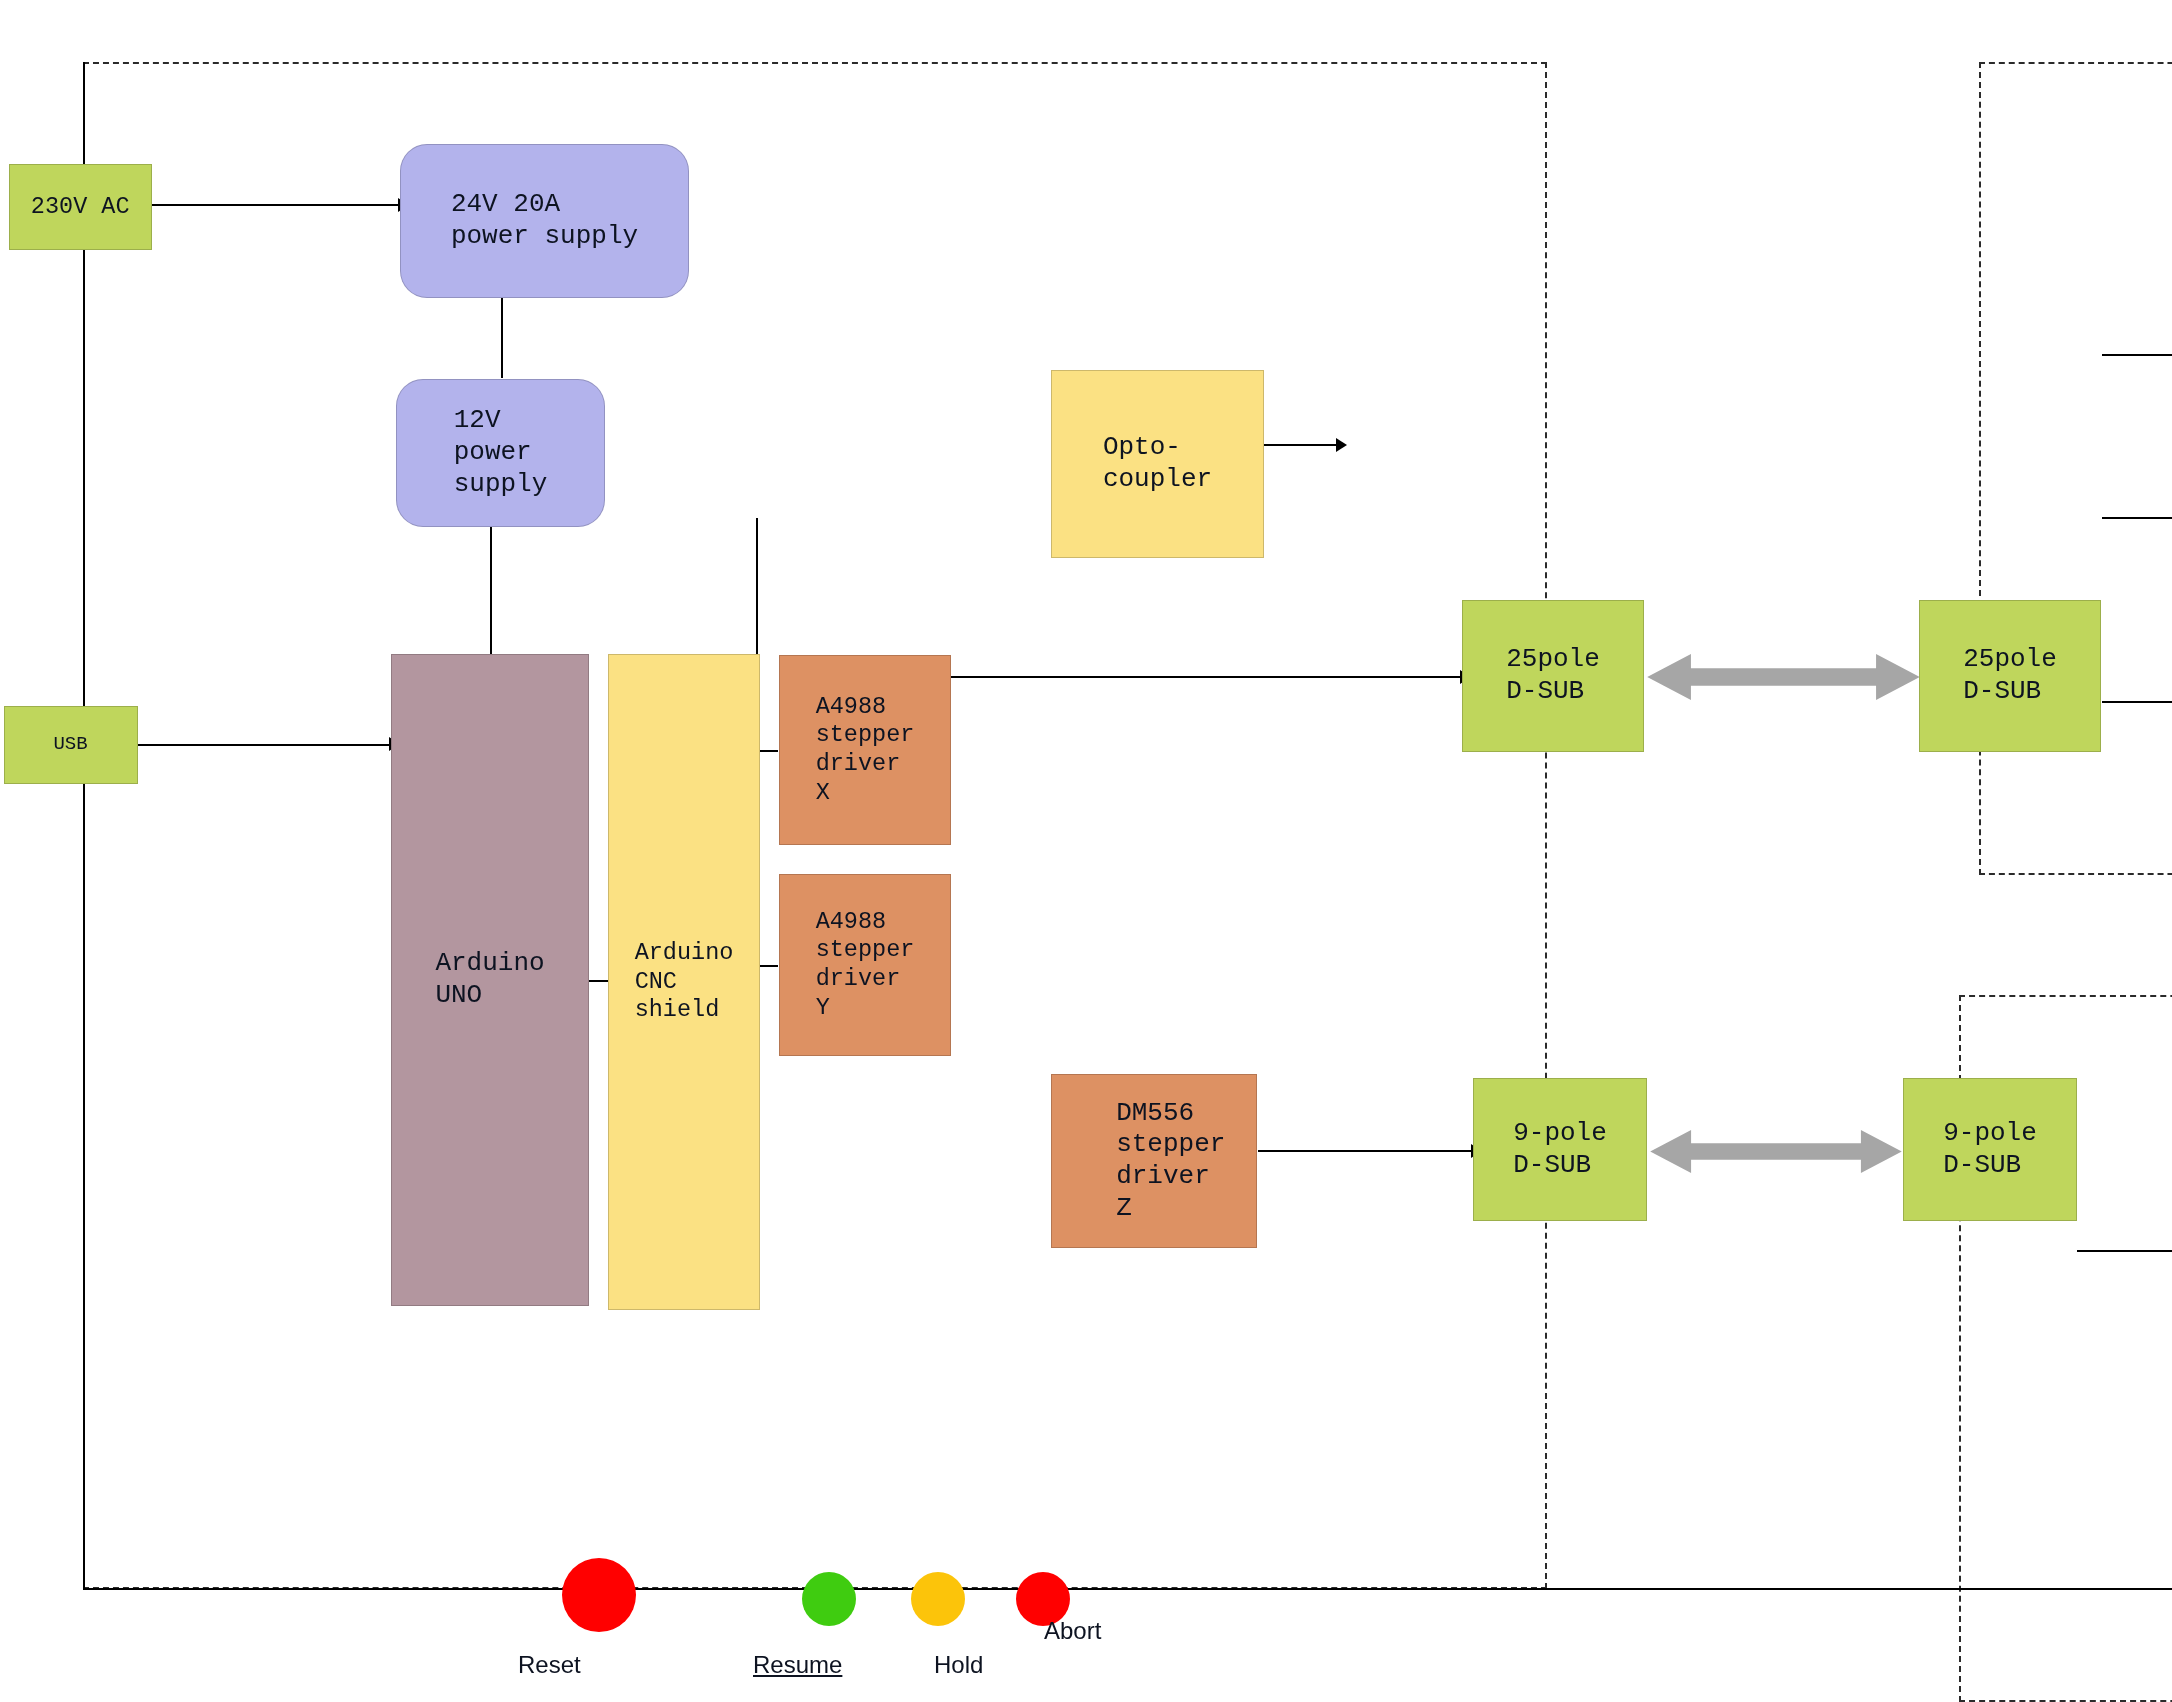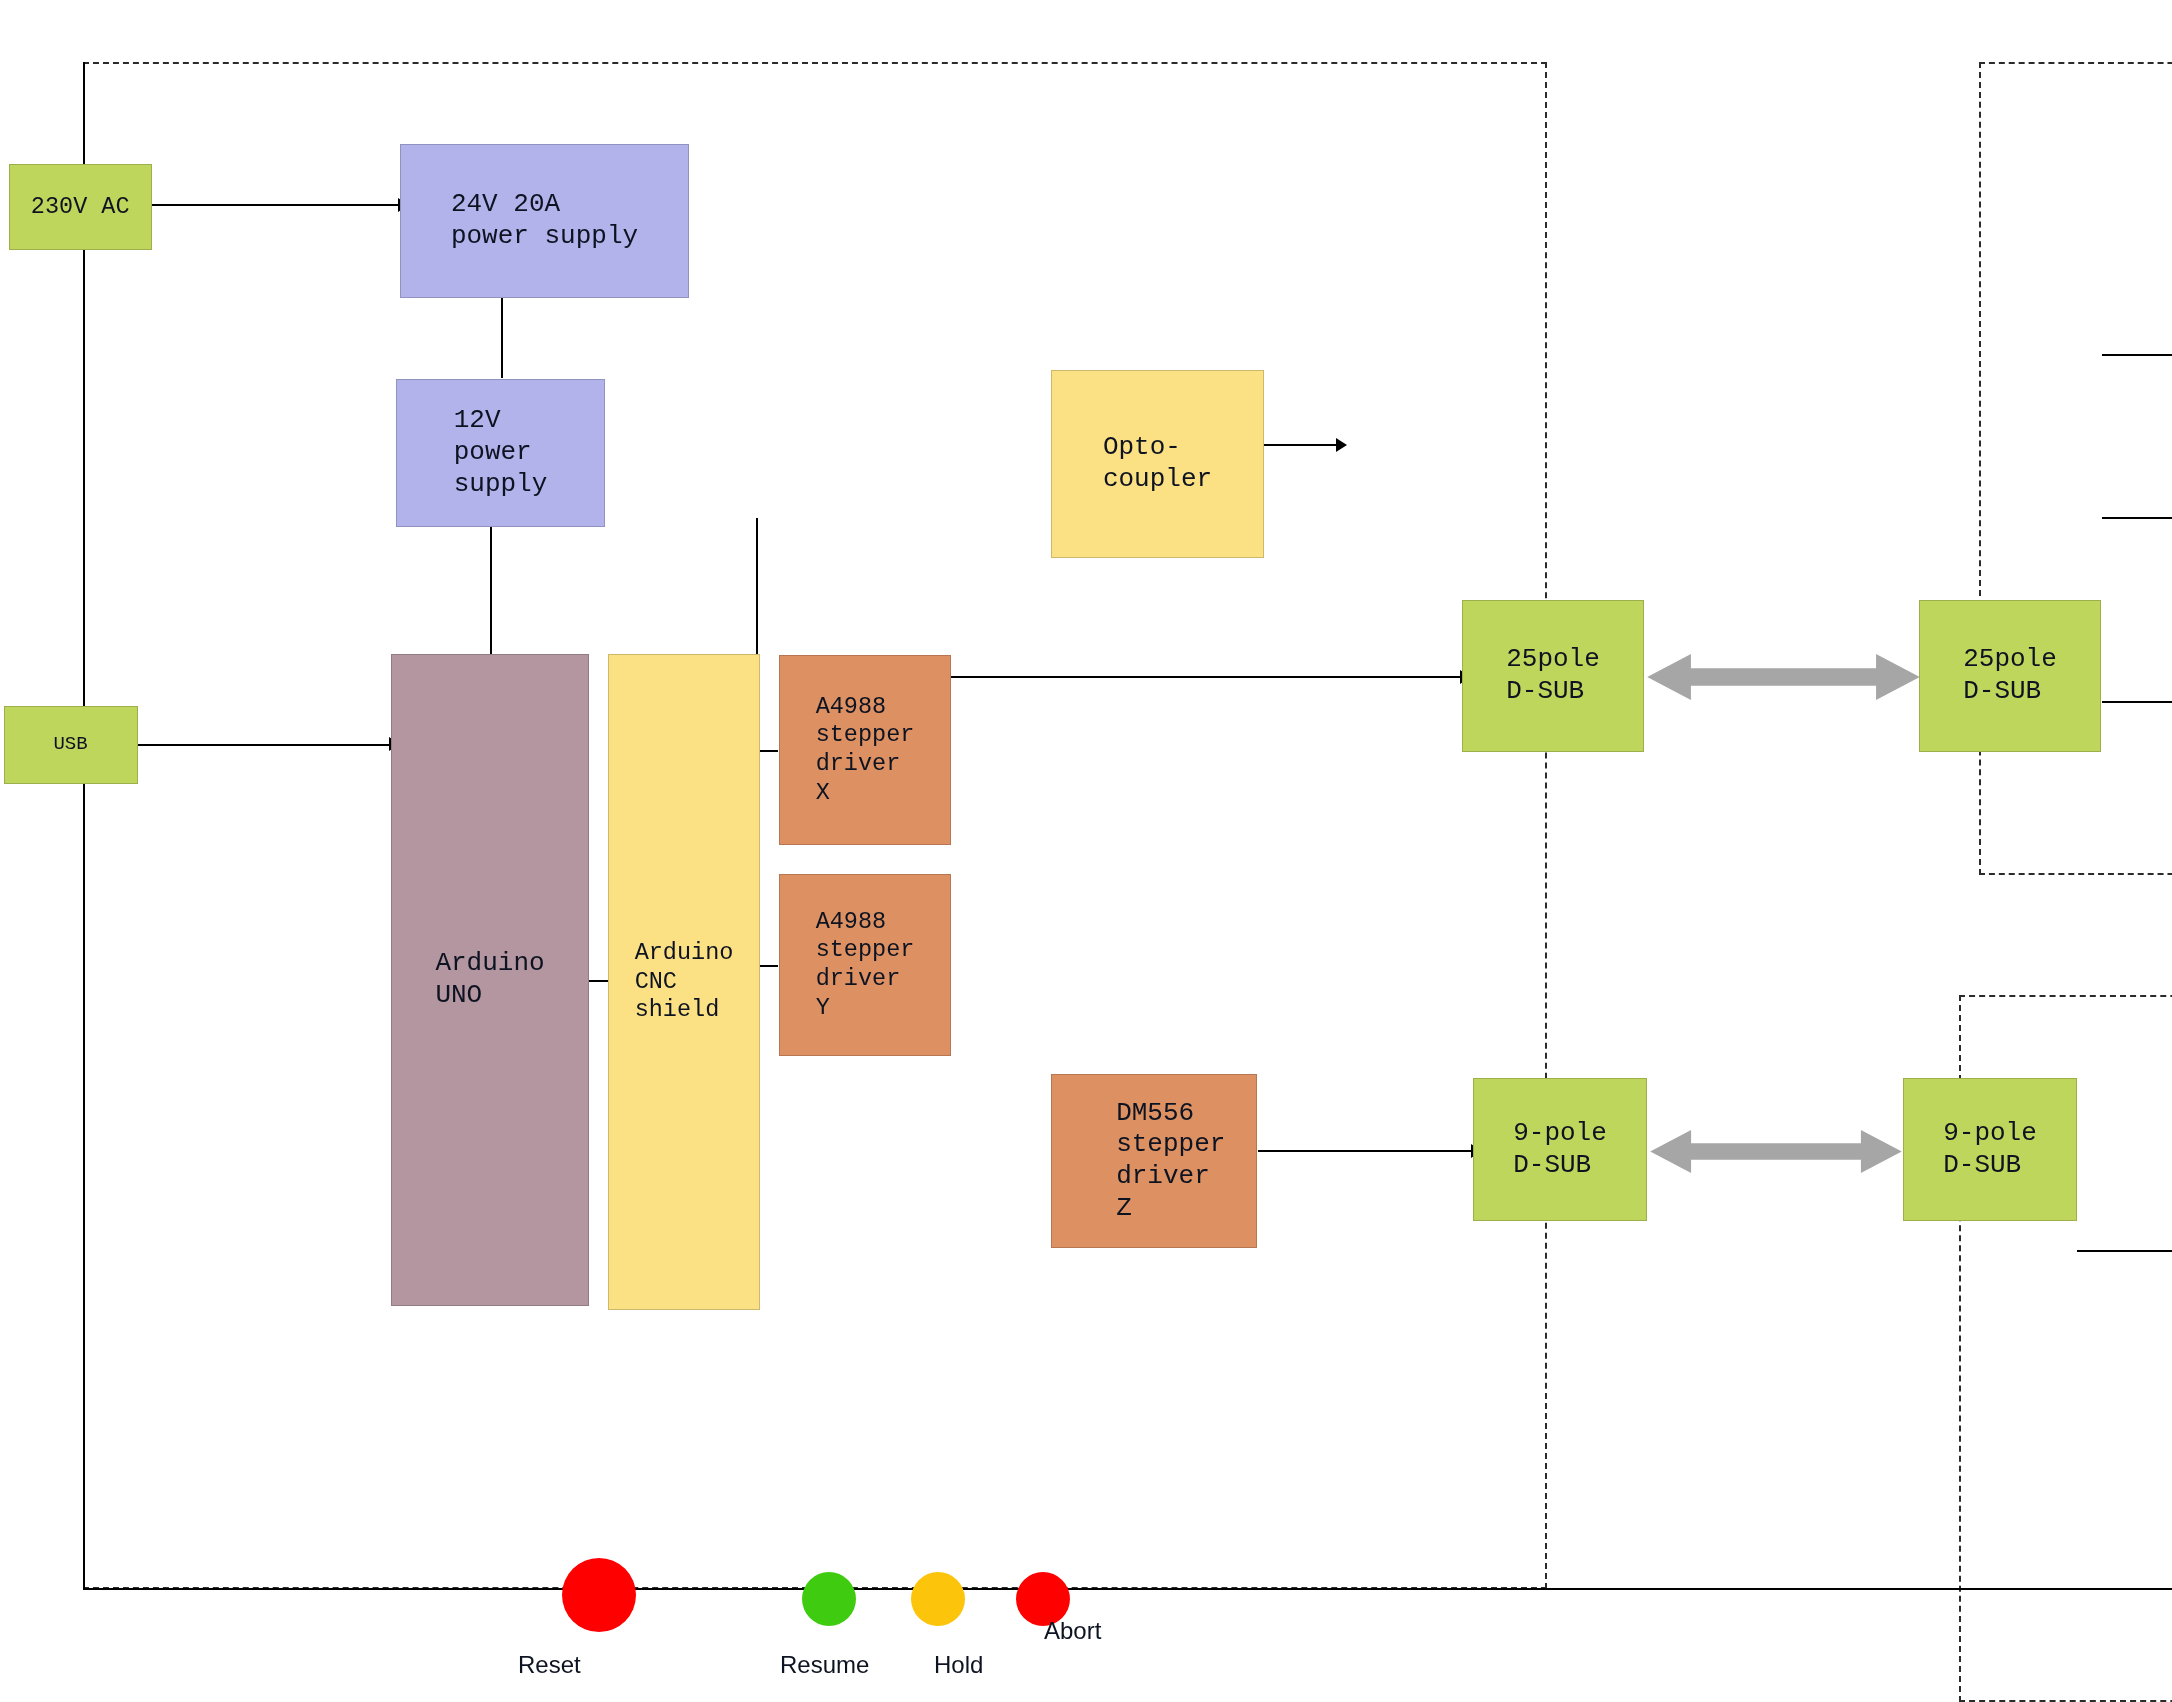--- a/index.html
+++ b/index.html
@@ -27,21 +27,21 @@
     color:#0d1321;
     font-size:26px;
     line-height:1.22;
     padding:2.6px 3.5px;
     border:1.3px solid rgba(0,0,0,0.18);
     white-space:pre-line;
     font-family:Liberation Mono, monospace;
   }
   .green {background:#bdd койка;}
   .green {background:#bfd65c;}
-  .purple{background:#b3b3ec;}
+  .purple{background:#b3b3ec;border-radius:27px;}
   .yellow{background:#fbe183;}
   .orange{background:#dd9163;}
   .mauve {background:#b3969f;}
 
   
   .wire{
     position:absolute;
     background:#000;
   }
   .wire.h{height:2.2px;}
@@ -158,21 +158,21 @@
       <div class="blk green" style="left: 1473px; top: 1078px; width: 174px; height: 143px; background: rgb(191, 214, 92);">9-pole
 D-SUB</div>
       <div class="blk green" style="left: 1903px; top: 1078px; width: 174px; height: 143px; background: rgb(191, 214, 92);">9-pole
 D-SUB</div>
     </div>
 
   <div id="buttons">
       <div class="btn" style="left: 562px; top: 1558px; width: 74px; height: 74px; background: rgb(255, 0, 0);"></div>
       <div class="btnlabel" style="left: 518px; top: 1651px;">Reset</div>
       <div class="btn" style="left: 802px; top: 1572px; width: 54px; height: 54px; background: rgb(63, 204, 16);"></div>
-      <div class="btnlabel" style="left: 780px; top: 1651px;">Resume</div>
+      <div class="btnlabel" style="left: 753px; top: 1651px; text-decoration: underline;">Resume</div>
       <div class="btn" style="left: 911px; top: 1572px; width: 54px; height: 54px; background: rgb(252, 196, 10);"></div>
       <div class="btnlabel" style="left: 894px; top: 1651px; margin-left: 40px;">Hold</div>
       <div class="btn" style="left: 1016px; top: 1572px; width: 54px; height: 54px; background: rgb(255, 0, 0);"></div>
       <div class="btnlabel" style="left: 996px; top: 1617px; margin-left: 48px;">Abort</div>
     </div>
 
   <div id="knobwrap"></div>
 </div>
 
 

